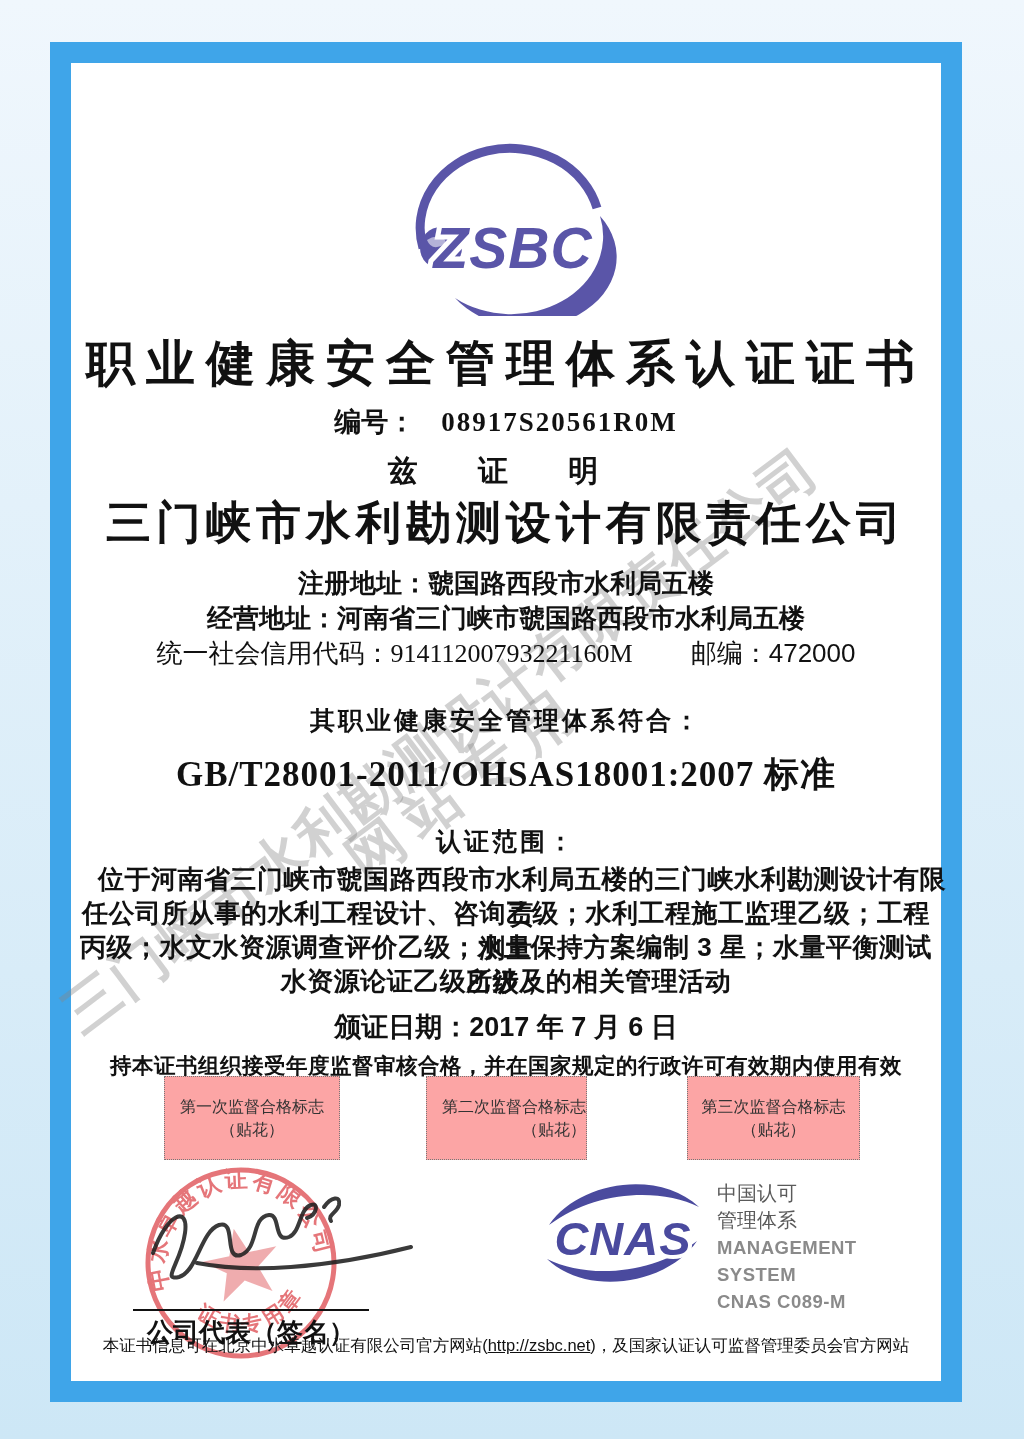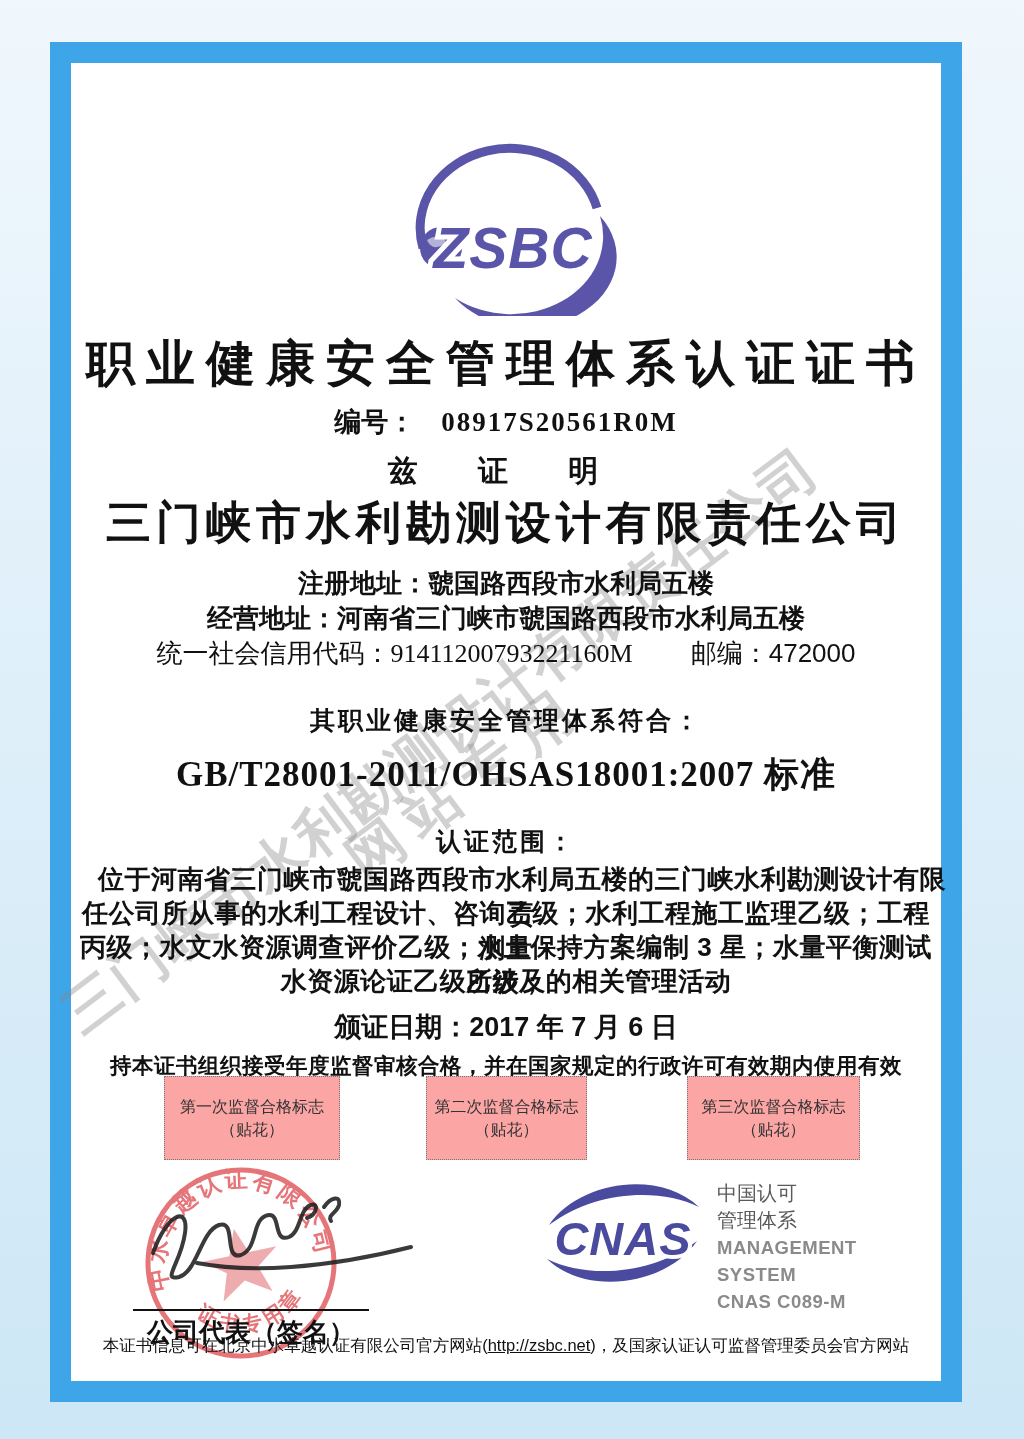--- a/index.html
+++ b/index.html
@@ -40,21 +40,21 @@
   .scope-line{font-size:26px;font-weight:600;color:#111;letter-spacing:0.5px;}
   .sl0{top:799px;margin-left:16px;} .sl1{top:833px;} .sl2{top:867px;} .sl3{top:901px;}
   .dates{top:946px;font-size:27px;font-weight:700;color:#111;display:flex;justify-content:center;gap:90px;}
   .validity{top:988px;font-size:21.5px;font-weight:600;color:#111;letter-spacing:0.5px;}
 
   .sticker{
     box-sizing:border-box;border:1.5px dotted #777;height:84px;top:1013px;
     display:flex;flex-direction:column;justify-content:center;align-items:center;
     color:#333;font-size:16px;font-weight:500;line-height:23px;background:#fca5a5;
   }
-  .stk0{left:93px;width:176px;} .stk1{left:355px;width:161px;} .stk2{left:616px;width:173px;}
+  .stk0{left:93px;width:176px;} .stk1{left:355px;width:161px;align-items:flex-end;} .stk2{left:616px;width:173px;}
 
   .stamp-svg{left:63px;top:1093px;width:214px;height:214px;opacity:0.82;}
   .sign-svg{left:68px;top:1122px;width:290px;height:120px;}
   .sig-line{left:62px;top:1246px;width:236px;border-top:2px solid #111;height:0;}
   .sig-label{left:62px;top:1252px;width:236px;text-align:center;font-size:26px;font-weight:700;color:#111;}
 
   .cnas-svg{left:468px;top:1112px;width:168px;height:118px;}
   .cnas-text{left:646px;top:1117px;line-height:27px;}
   .cnas-text .c1{font-size:20px;color:#5a5a5a;}
   .cnas-text .c2{font-size:18.5px;font-weight:700;color:#8a8a8a;letter-spacing:0.5px;}

